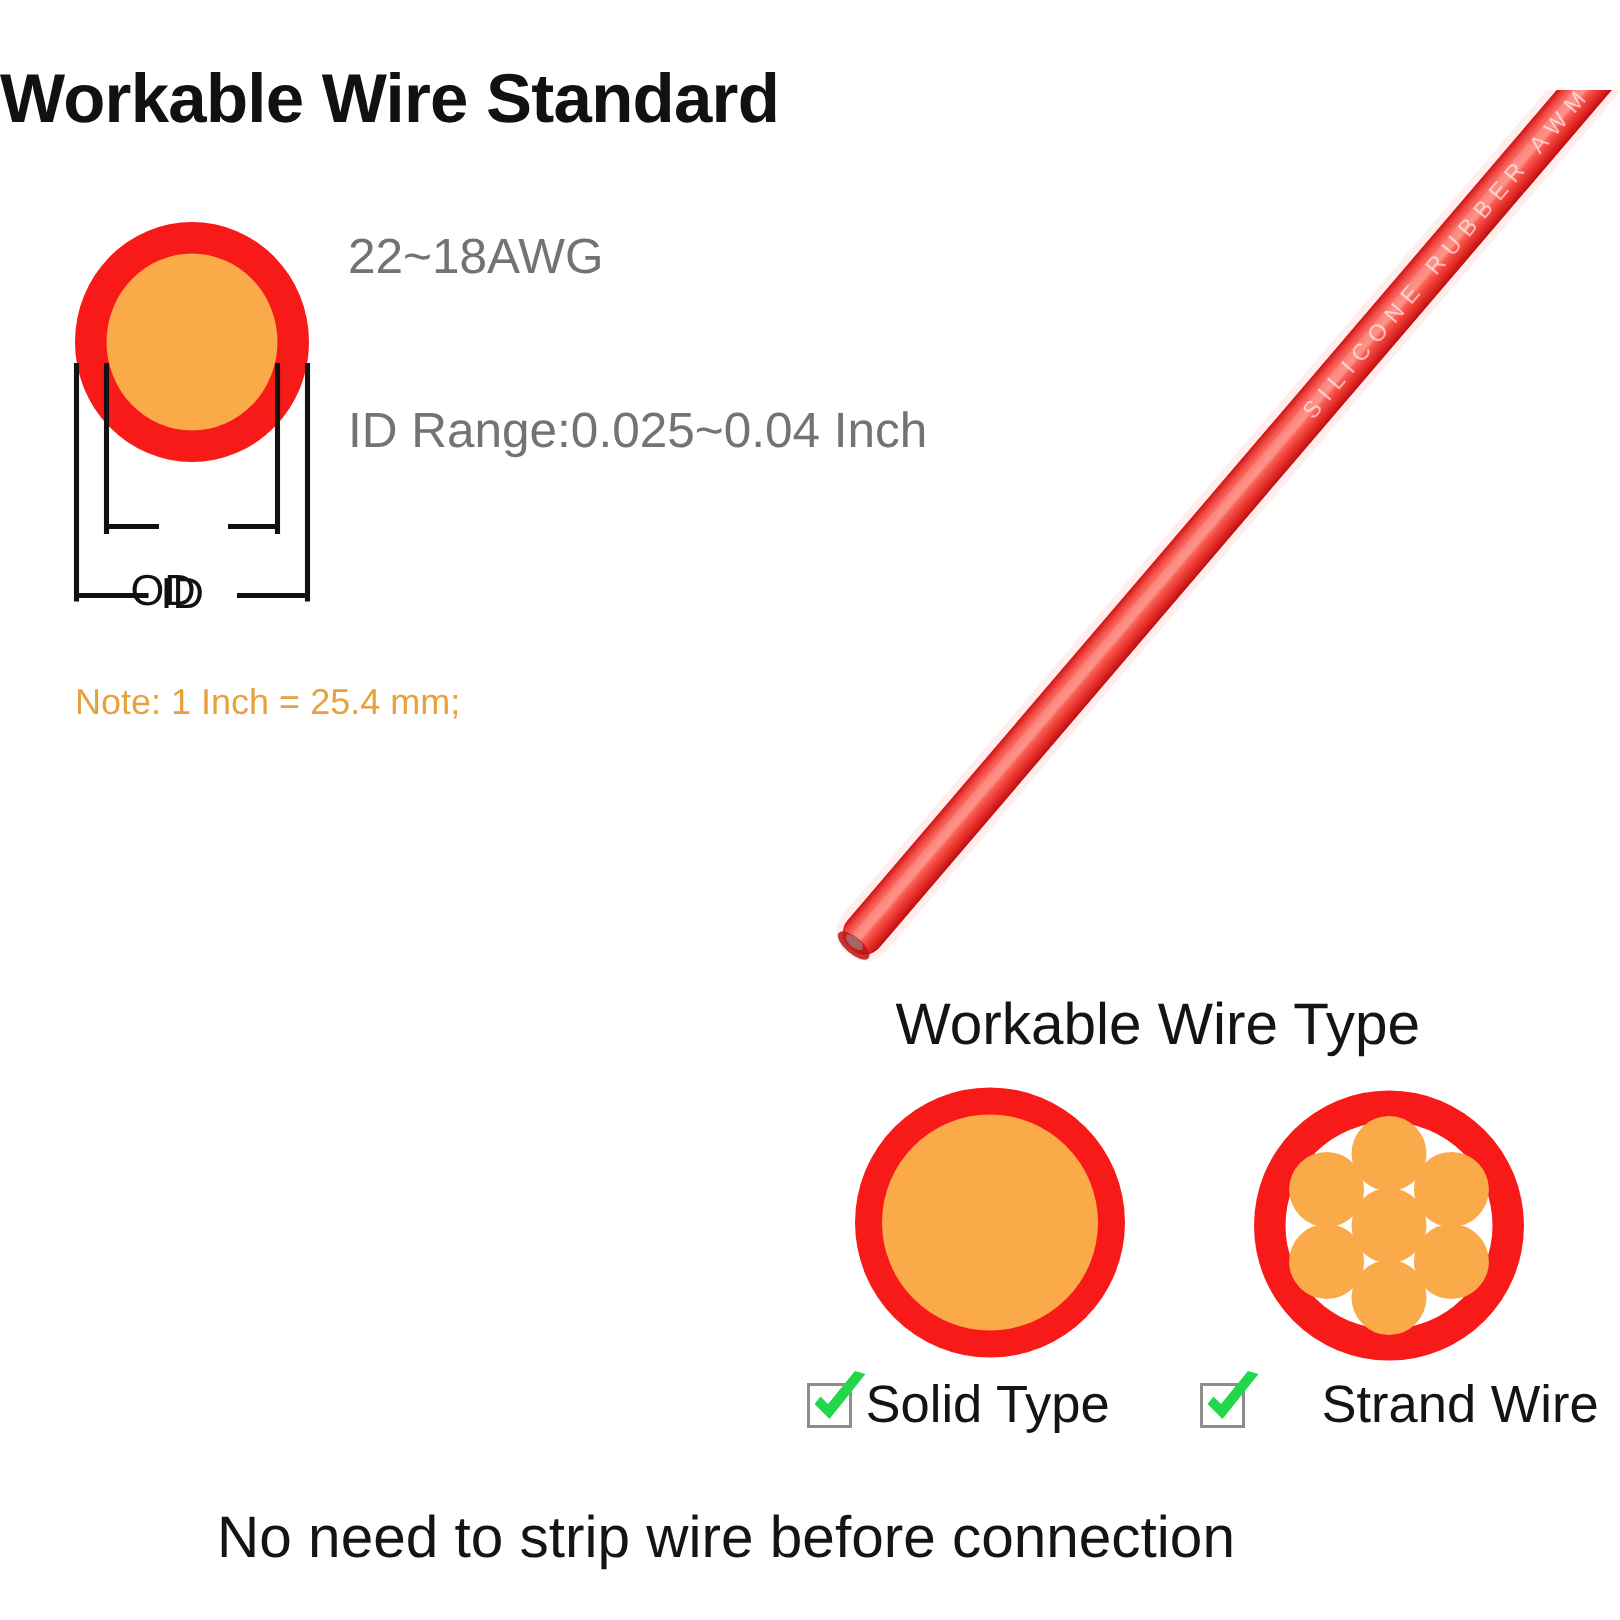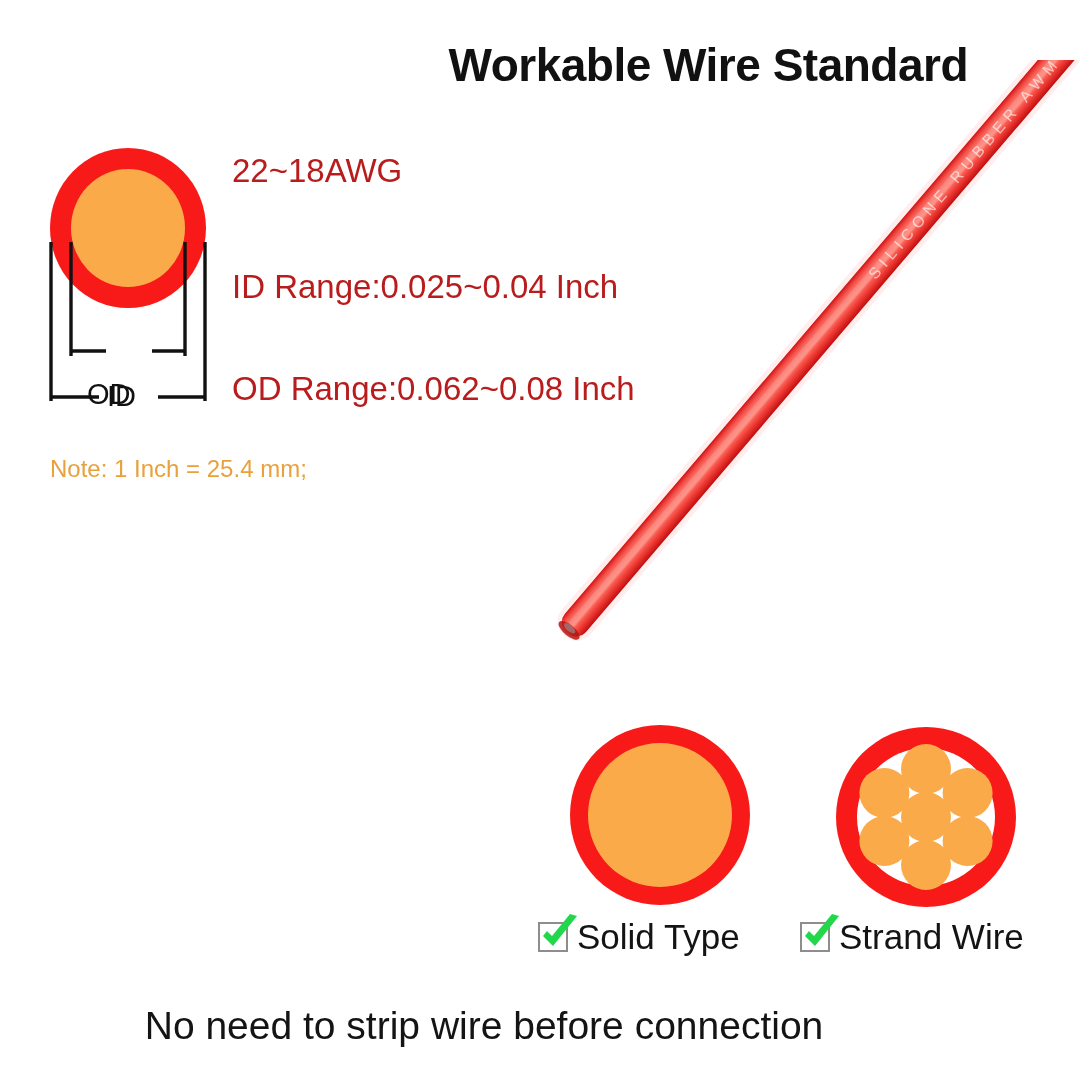--- a/index.html
+++ b/index.html
@@ -16,21 +16,21 @@
     font-family: "Liberation Sans", sans-serif;
     color: #1a1a1a;
   }
 
   
   .title {
     position: absolute;
     left: 0;
     top: 38px;
     width: 968px;
-    text-align: right;
+    text-align: left;
     font-size: 46px;
     font-weight: bold;
     letter-spacing: -0.5px;
     color: #111111;
     white-space: nowrap;
   }
 
   
   .wire-photo {
     position: absolute;
@@ -81,21 +81,21 @@
     color: #111111;
     letter-spacing: 0px;
   }
   .dimlabel.id  { left: 63px;  top: 186px; margin-top: 48px; }
   .dimlabel.od  { left: 43px;  top: 232px; }
 
   
   .spec {
     position: absolute;
     font-size: 33px;
-    color: #b91c1c;
+    color: #737373;
     white-space: nowrap;
   }
   .spec.awg  { left: 232px; top: 152px; }
   .spec.idr  { left: 232px; top: 268px; }
   .spec.odr  { left: 232px; top: 370px; }
 
   
   .note {
     position: absolute;
     left: 50px;
@@ -152,21 +152,21 @@
   }
 
   
   .checkrow {
     position: absolute;
     display: flex;
     align-items: center;
     white-space: nowrap;
   }
   .checkrow.solid  { left: 538px; top: 917px; }
-  .checkrow.strand { left: 800px; top: 917px; }
+  .checkrow.strand { left: 800px; top: 917px; gap: 42px; }
 
   .checkbox {
     position: relative;
     width: 30px;
     height: 30px;
     border: 2px solid #8d8d8d;
     background: #ffffff;
     box-sizing: border-box;
     flex: 0 0 auto;
   }
@@ -263,24 +263,24 @@
         <line x1="114" y1="251" x2="161" y2="251"></line>
       </g>
     </svg>
 
     <div class="dimlabel id">ID</div>
     <div class="dimlabel od">OD</div>
   </div>
 
   <div class="spec awg">22~18AWG</div>
   <div class="spec idr">ID Range:0.025~0.04 Inch</div>
-  <div class="spec odr">OD Range:0.062~0.08 Inch</div>
 
   <div class="note l1">Note: 1 Inch = 25.4 mm;</div>
 
+  <div class="type-heading">Workable Wire Type</div>
 
   <div class="wiretype solid">
     <div class="wt-ring"></div>
     <div class="wt-core-solid"></div>
   </div>
 
   <div class="wiretype strand">
     <div class="wt-ring"></div>
     <div class="wt-core-white"></div>
     <svg class="strandsvg" viewBox="0 0 180 180">

